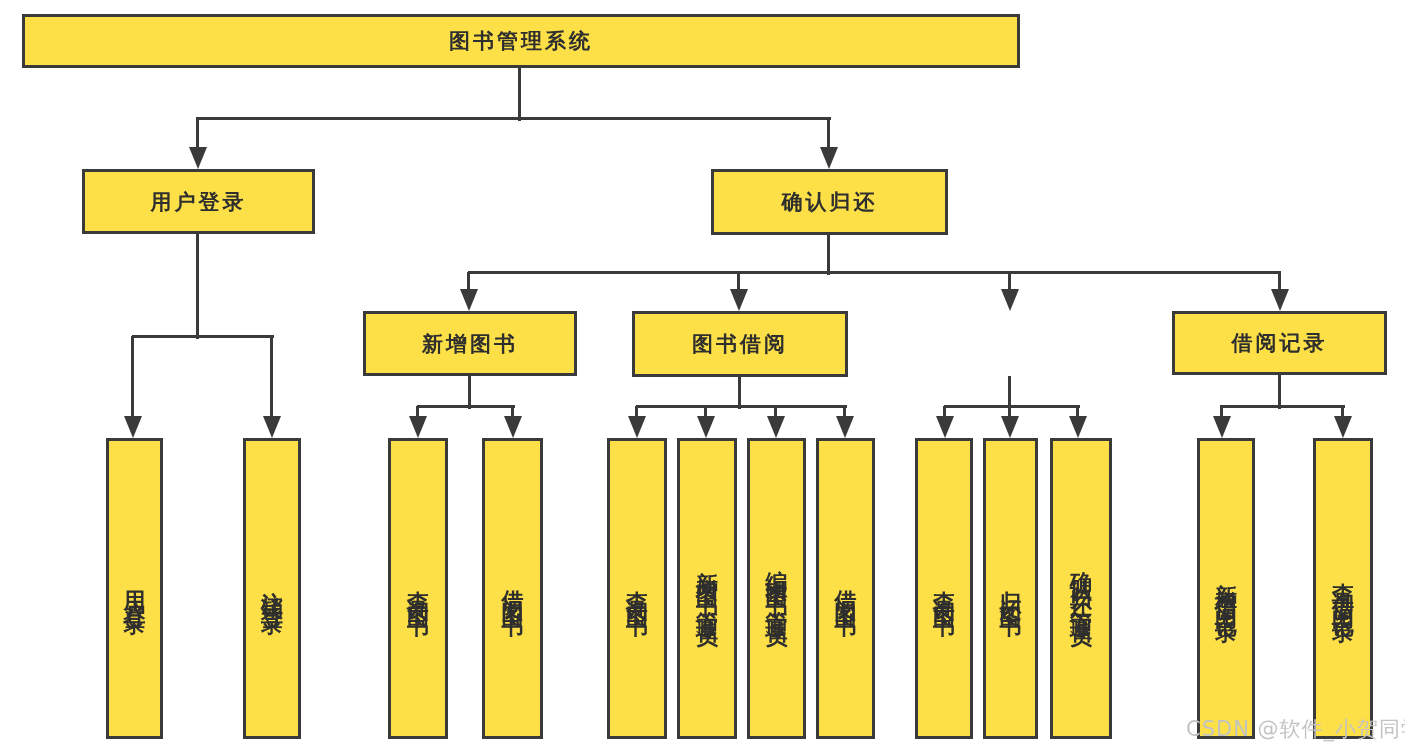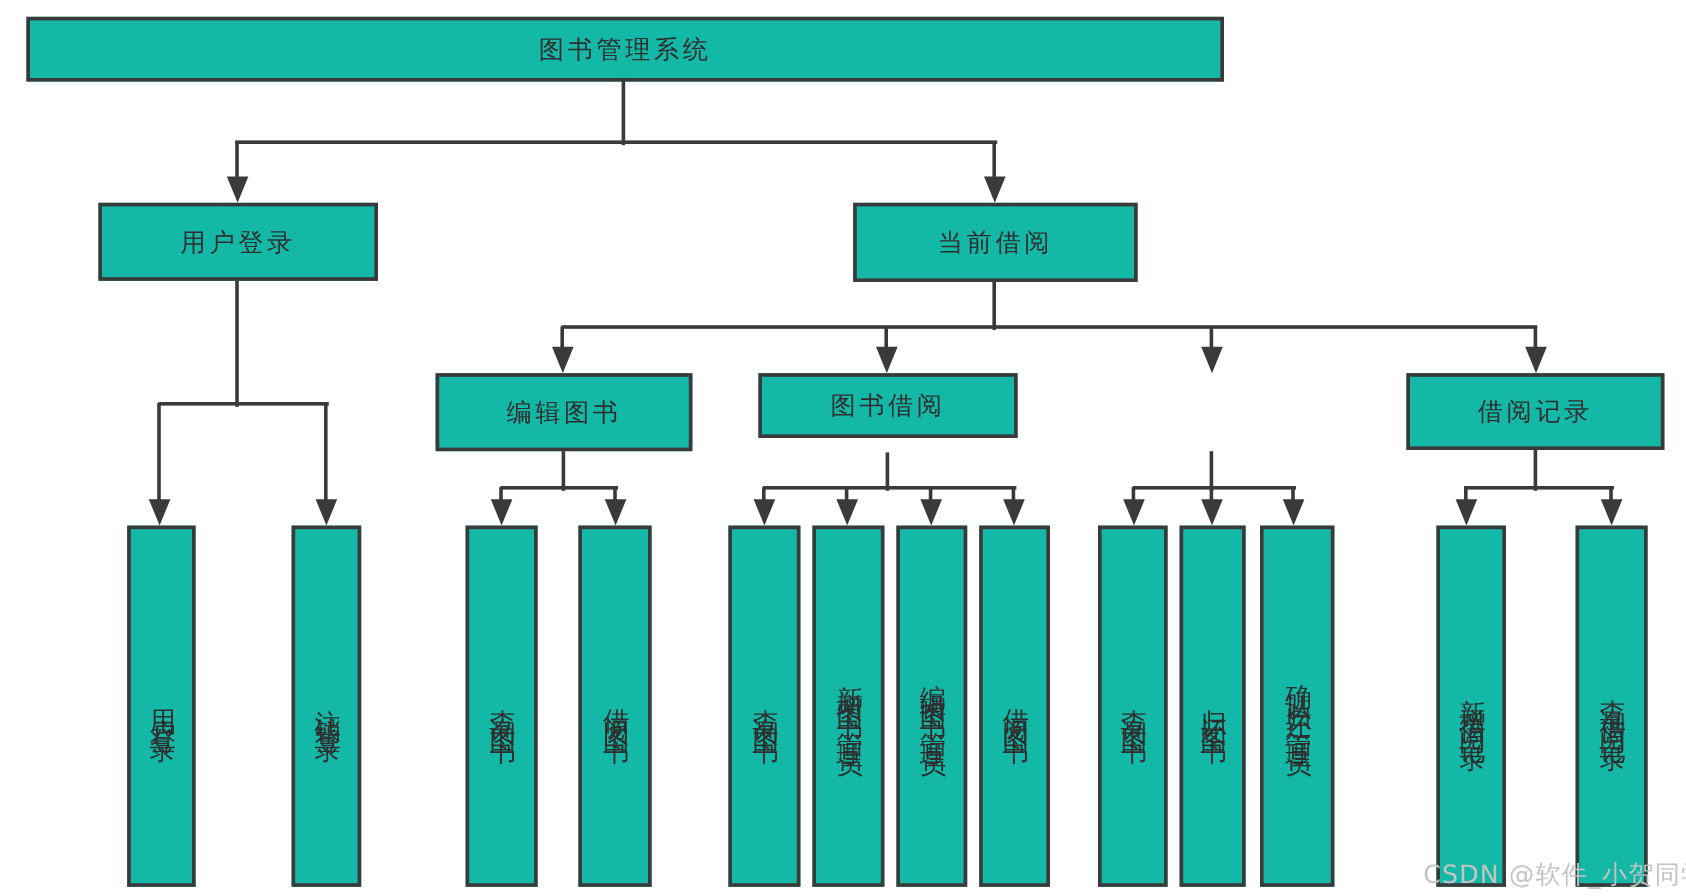--- a/index.html
+++ b/index.html
@@ -7,40 +7,40 @@
     --text:#2e2e2e;
     --wm:#c3c3c3;
     --bg:#ffffff;
   }
   html,body{margin:0;padding:0;background:var(--bg);}
   #canvas{
     position:relative;width:1405px;height:747px;background:var(--bg);
     font-family:"DejaVu Sans",sans-serif;overflow:hidden;
   }
   .hbox,.vbox{
-    position:absolute;box-sizing:border-box;background:#14b8a6;
+    position:absolute;box-sizing:border-box;background:#fde047;
     border:3px solid var(--line);
-    display:flex;align-items:center;justify-content:center;
+    display:flex;align-items:center;justify-content:center;font-weight:bold;
   }
   .hbox span{
     font-size:21px;letter-spacing:3px;color:var(--text);white-space:nowrap;
   }
   .vbox{top:438px;height:301px;}
   .vbox span{
     writing-mode:vertical-rl;text-orientation:mixed;
     font-size:22px;letter-spacing:8px;line-height:1;color:var(--text);
   }
   
   #n-root{left:22px;top:14px;width:998px;height:54px;}
   
   #n-user-login{left:82px;top:169px;width:233px;height:65px;}
   #n-book-mgmt{left:711px;top:169px;width:237px;height:66px;}
   
   #n-new-rec{left:363px;top:311px;width:214px;height:65px;}
-  #n-book-borrow{left:632px;top:311px;width:216px;height:54px;}
+  #n-book-borrow{left:632px;top:311px;width:216px;height:66px;}
   #n-current-borrow{left:904px;top:311px;width:214px;height:65px;}
   #n-borrow-records{left:1172px;top:311px;width:215px;height:64px;}
   
   #v-login{left:106px;width:57px;}
   #v-logout{left:243px;width:58px;}
   #v-rec-query{left:388px;width:60px;}
   #v-rec-borrow{left:482px;width:61px;}
   #v-bb-query{left:607px;width:60px;}
   #v-bb-add{left:677px;width:60px;}
   #v-bb-edit{left:747px;width:59px;}
@@ -68,25 +68,25 @@
 <div id="canvas">
 
   <div class="hbox" id="n-root">
     <span>图书管理系统</span>
   </div>
 
   <div class="hbox" id="n-user-login">
     <span>用户登录</span>
   </div>
   <div class="hbox" id="n-book-mgmt">
-    <span>当前借阅</span>
+    <span>确认归还</span>
   </div>
 
   <div class="hbox" id="n-new-rec">
-    <span>编辑图书</span>
+    <span>新增图书</span>
   </div>
   <div class="hbox" id="n-book-borrow">
     <span>图书借阅</span>
   </div>
   <div class="hbox" id="n-borrow-records">
     <span>借阅记录</span>
   </div>
 
   <div class="vbox" id="v-login">
     <span>用户登录</span>

